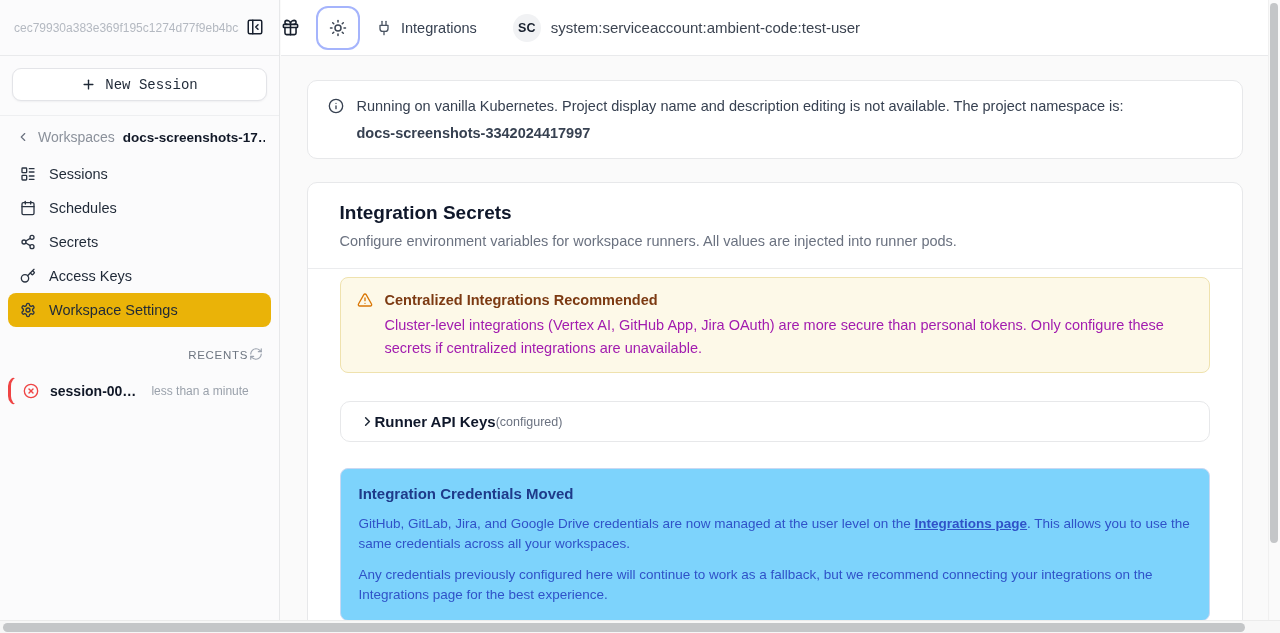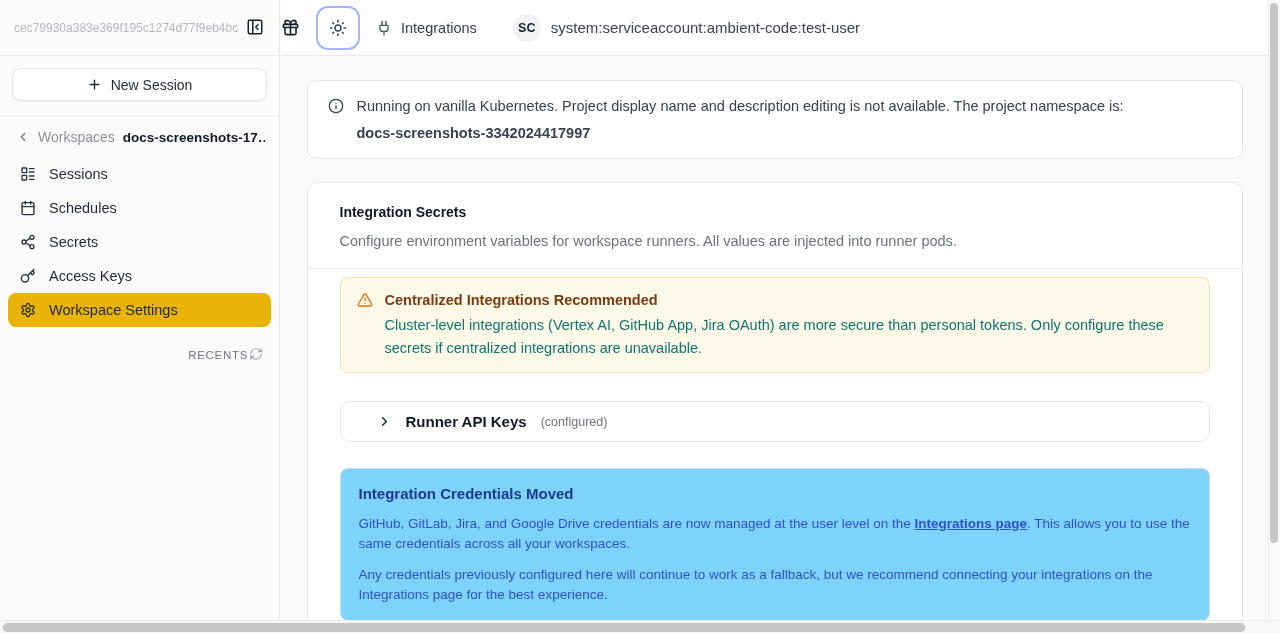--- a/index.html
+++ b/index.html
@@ -29,21 +29,21 @@
   .collapse-btn {
     background: none; border: none; cursor: pointer; color: #18202e;
     width: 20px; height: 20px; padding: 0; flex-shrink: 0;
   }
   .new-session-wrap { padding: 12px 12px 14px; border-bottom: 1px solid #eeeff1; }
   .new-session {
     width: 100%; height: 33px; background: #fff;
     border: 1px solid #e3e4e8; border-radius: 9px;
     box-shadow: 0 1px 2px rgba(16,24,40,.05);
     display: flex; align-items: center; justify-content: center; gap: 9px;
-    font-family: Liberation Sans, sans-serif; font-size: 14px; font-weight: 500; color: #1f2937; cursor: pointer;
+    font-family: Liberation Mono, monospace; font-size: 14px; font-weight: 500; color: #1f2937; cursor: pointer;
   }
   .breadcrumb {
     display: flex; align-items: center; gap: 8px;
     padding: 13px 14px 8px 16px; font-size: 14px;
   }
   .bc-chevron { color: #6b7280; cursor: pointer; }
   .bc-parent { color: #8b919b; cursor: pointer; }
   .bc-current { color: #111827; font-weight: 700; font-size: 13.5px; white-space: nowrap; overflow: hidden; }
   .nav { padding: 4px 8px 0; }
   .nav-item {
@@ -106,35 +106,35 @@
   }
   .info-banner .icon { color: #374151; margin-top: 3px; }
   .ib-text { font-size: 14.5px; color: #374151; line-height: 22px; }
   .ib-ns { font-size: 14.5px; color: #374151; font-weight: 700; line-height: 22px; margin-top: 5px; }
 
   .card {
     width: 936px; margin: 23px auto 0; background: #fff;
     border: 1px solid #e7e8ea; border-radius: 10px; min-height: 480px;
   }
   .card-header { padding: 19px 32px 17px; border-bottom: 1px solid #ebecee; }
-  .card-title { font-size: 14px; font-weight: 700; color: #0f172a; line-height: 21px; }
+  .card-title { font-size: 19px; font-weight: 700; color: #0f172a; line-height: 21px; }
   .card-desc { font-size: 14.5px; color: #6b7280; margin-top: 8px; line-height: 20px; }
   .card-body { padding: 8px 32px 24px; }
 
   .warning-box {
     background: #fdf9e8; border: 1px solid #efe2ae; border-radius: 8px;
     padding: 12px 16px; display: flex; gap: 12px;
   }
   .warning-box .icon { color: #d97706; margin-top: 2px; }
   .w-title { font-size: 14.5px; font-weight: 700; color: #7c3a12; line-height: 20px; }
-  .w-body { font-size: 14.5px; color: #0f766e; line-height: 23px; margin-top: 4px; max-width: 800px; }
+  .w-body { font-size: 14.5px; color: #a21caf; line-height: 23px; margin-top: 4px; max-width: 800px; }
 
   .runner-row {
     margin-top: 28px; border: 1px solid #e7e8ea; border-radius: 10px;
-    padding: 11px 36px; display: flex; align-items: center; gap: 14px; cursor: pointer;
+    padding: 11px 19px; display: flex; align-items: center; cursor: pointer;
     background: #fff;
   }
   .runner-row .icon { color: #1f2937; }
   .r-label { font-size: 15px; font-weight: 700; color: #0f172a; }
   .r-status { font-size: 12.5px; color: #6b7280; }
 
   .blue-box {
     margin-top: 26px; background: #7dd3fc; border: 1px solid #c8d8f3;
     border-radius: 8px; padding: 15px 18px;
   }
@@ -260,20 +260,31 @@
           <svg width="14" height="14" viewBox="0 0 24 24" fill="none" stroke="currentColor" stroke-width="2" stroke-linecap="round" stroke-linejoin="round">
               <path d="M3 12a9 9 0 0 1 9-9 9.75 9.75 0 0 1 6.74 2.74L21 8"></path>
               <path d="M21 3v5h-5"></path>
               <path d="M21 12a9 9 0 0 1-9 9 9.75 9.75 0 0 1-6.74-2.74L3 16"></path>
               <path d="M8 16H3v5"></path>
             </svg>
         </span>
       </button>
     </div>
 
+    <div class="recent-item">
+      <span class="icon">
+        <svg width="16" height="16" viewBox="0 0 24 24" fill="none" stroke="currentColor" stroke-width="2" stroke-linecap="round" stroke-linejoin="round">
+            <circle cx="12" cy="12" r="10"></circle>
+            <path d="m15 9-6 6"></path>
+            <path d="m9 9 6 6"></path>
+          </svg>
+      </span>
+      <span class="rname">session-00…</span>
+      <span class="rtime">less than a minute</span>
+    </div>
   </aside>
 
   <header class="topbar">
     <button class="iconbar-btn">
       <span class="icon">
         <svg width="19" height="19" viewBox="0 0 24 24" fill="none" stroke="currentColor" stroke-width="2" stroke-linecap="round" stroke-linejoin="round">
             <rect x="3" y="8" width="18" height="4" rx="1"></rect>
             <path d="M12 8v13"></path>
             <path d="M19 12v7a2 2 0 0 1-2 2H7a2 2 0 0 1-2-2v-7"></path>
             <path d="M7.5 8a2.5 2.5 0 0 1 0-5A4.8 4.8 0 0 1 12 8a4.8 4.8 0 0 1 4.5-5 2.5 2.5 0 0 1 0 5"></path>

